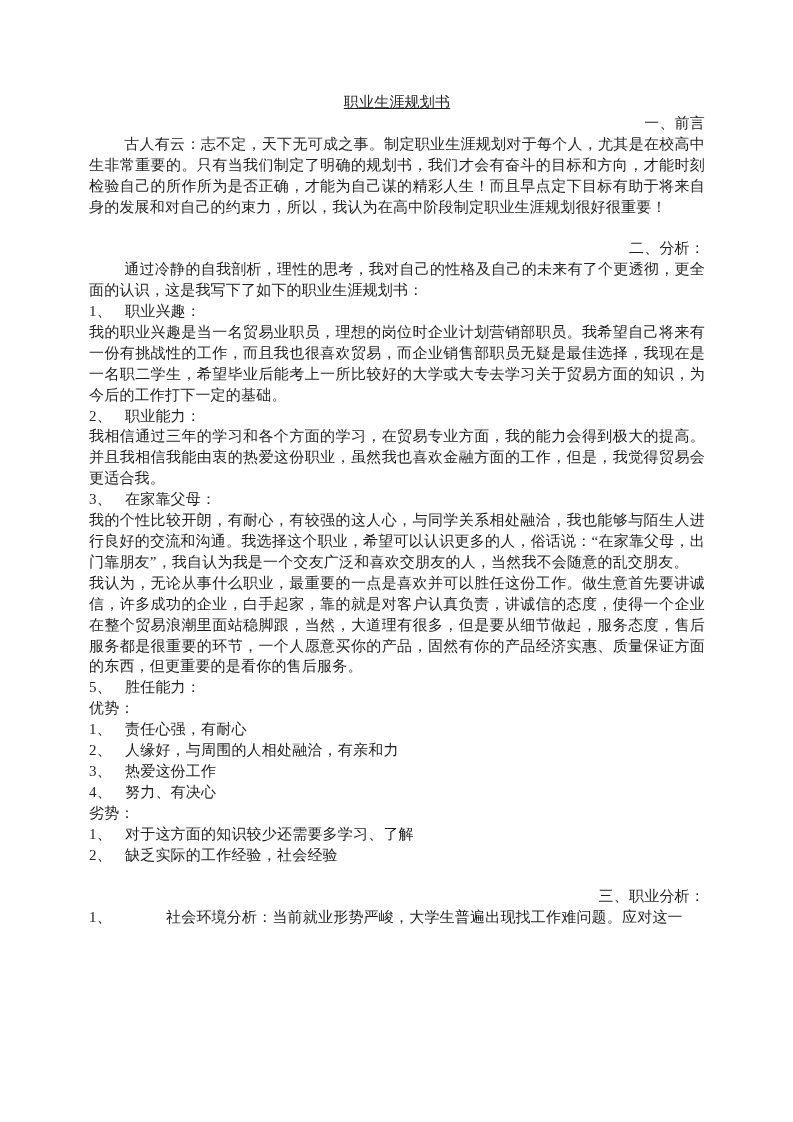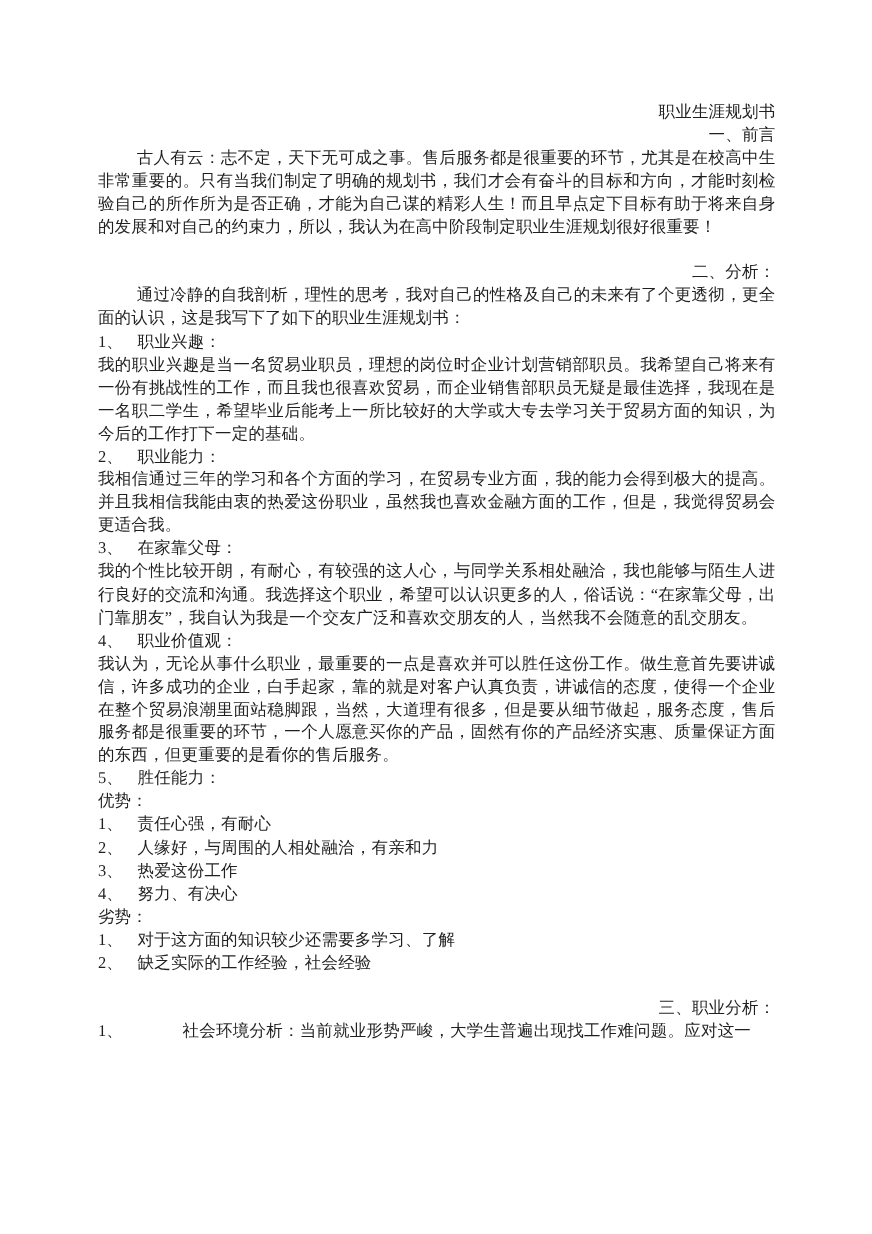--- a/index.html
+++ b/index.html
@@ -20,21 +20,22 @@
     position: absolute;
     left: 89px;
     top: 92px;
     width: 616px;
     font-size: 15px;
     line-height: 20.9px;
     letter-spacing: 0.2px;
     text-align: justify;
   }
   .doc-title {
-    text-align: right;
+    text-align: center;
+    text-decoration: underline;
   }
   .heading {
     text-align: right;
   }
   .para {
     text-indent: 2.35em;
   }
   .blank {
     height: 20.9px;
   }
@@ -58,21 +59,21 @@
 </style>
 </head>
 <body>
 
 <div class="page">
   <div class="content">
 
     <div class="doc-title">职业生涯规划书</div>
 
     <div class="heading">一、前言</div>
-    <div class="para">古人有云：志不定，天下无可成之事。售后服务都是很重要的环节，尤其是在校高中生非常重要的。只有当我们制定了明确的规划书，我们才会有奋斗的目标和方向，才能时刻检验自己的所作所为是否正确，才能为自己谋的精彩人生！而且早点定下目标有助于将来自身的发展和对自己的约束力，所以，我认为在高中阶段制定职业生涯规划很好很重要！</div>
+    <div class="para">古人有云：志不定，天下无可成之事。制定职业生涯规划对于每个人，尤其是在校高中生非常重要的。只有当我们制定了明确的规划书，我们才会有奋斗的目标和方向，才能时刻检验自己的所作所为是否正确，才能为自己谋的精彩人生！而且早点定下目标有助于将来自身的发展和对自己的约束力，所以，我认为在高中阶段制定职业生涯规划很好很重要！</div>
 
     <div class="blank"></div>
 
     <div class="heading">二、分析：</div>
     <div class="para">通过冷静的自我剖析，理性的思考，我对自己的性格及自己的未来有了个更透彻，更全面的认识，这是我写下了如下的职业生涯规划书：</div>
 
     <div class="indent">
 
       <div class="li-head">
         <span class="li-num">1、</span><span>职业兴趣：</span>
@@ -82,23 +83,20 @@
       <div class="li-head">
         <span class="li-num">2、</span><span>职业能力：</span>
       </div>
       <div class="li-body">我相信通过三年的学习和各个方面的学习，在贸易专业方面，我的能力会得到极大的提高。并且我相信我能由衷的热爱这份职业，虽然我也喜欢金融方面的工作，但是，我觉得贸易会更适合我。</div>
 
       <div class="li-head">
         <span class="li-num">3、</span><span>在家靠父母：</span>
       </div>
       <div class="li-body">我的个性比较开朗，有耐心，有较强的这人心，与同学关系相处融洽，我也能够与陌生人进行良好的交流和沟通。我选择这个职业，希望可以认识更多的人，俗话说：“在家靠父母，出门靠朋友”，我自认为我是一个交友广泛和喜欢交朋友的人，当然我不会随意的乱交朋友。</div>
 
-      <div class="li-head">
-        <span class="li-num">4、</span><span>职业价值观：</span>
-      </div>
       <div class="li-body">我认为，无论从事什么职业，最重要的一点是喜欢并可以胜任这份工作。做生意首先要讲诚信，许多成功的企业，白手起家，靠的就是对客户认真负责，讲诚信的态度，使得一个企业在整个贸易浪潮里面站稳脚跟，当然，大道理有很多，但是要从细节做起，服务态度，售后服务都是很重要的环节，一个人愿意买你的产品，固然有你的产品经济实惠、质量保证方面的东西，但更重要的是看你的售后服务。</div>
 
       <div class="li-head">
         <span class="li-num">5、</span><span>胜任能力：</span>
       </div>
 
       <div class="li-head">优势：</div>
 
       <div class="li-head">
         <span class="li-num">1、</span><span>责任心强，有耐心</span>

